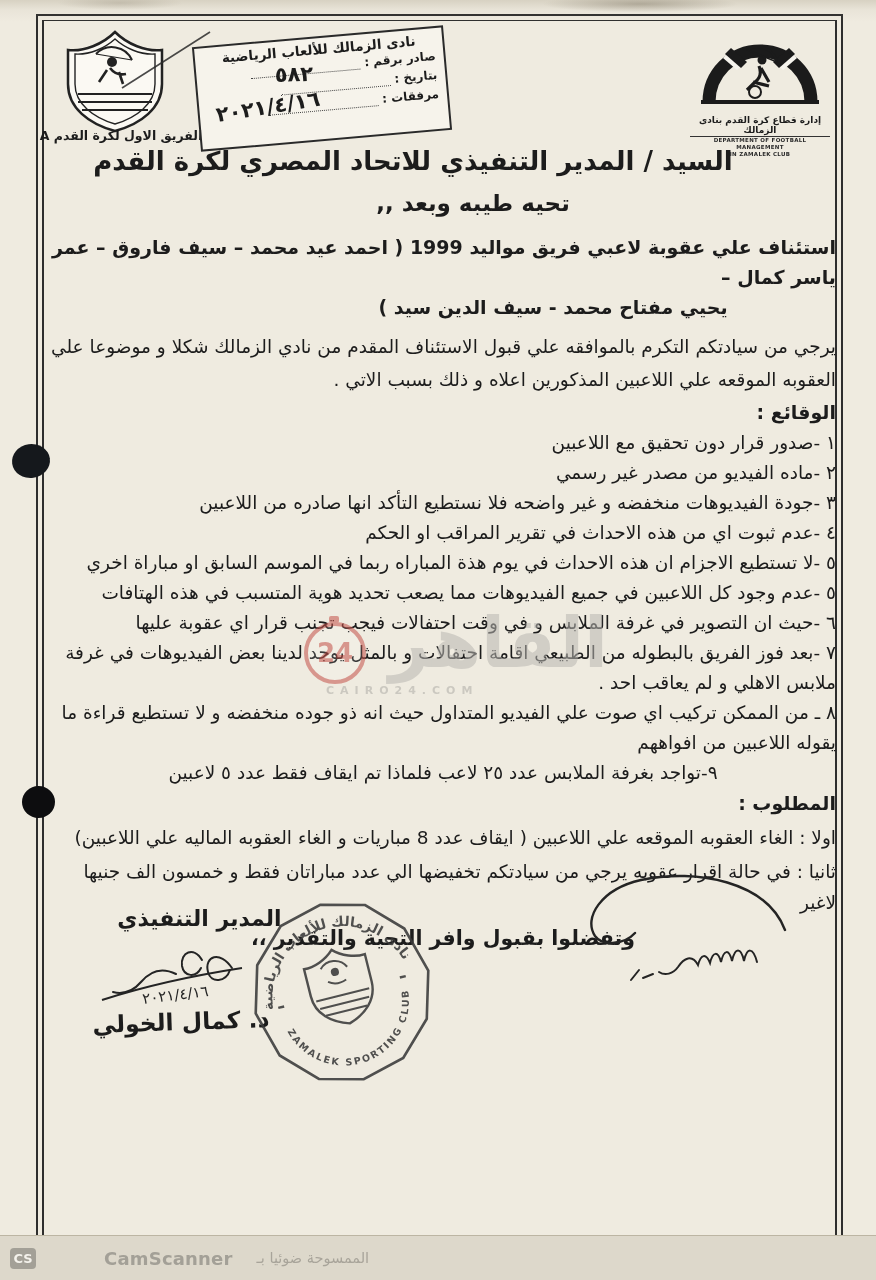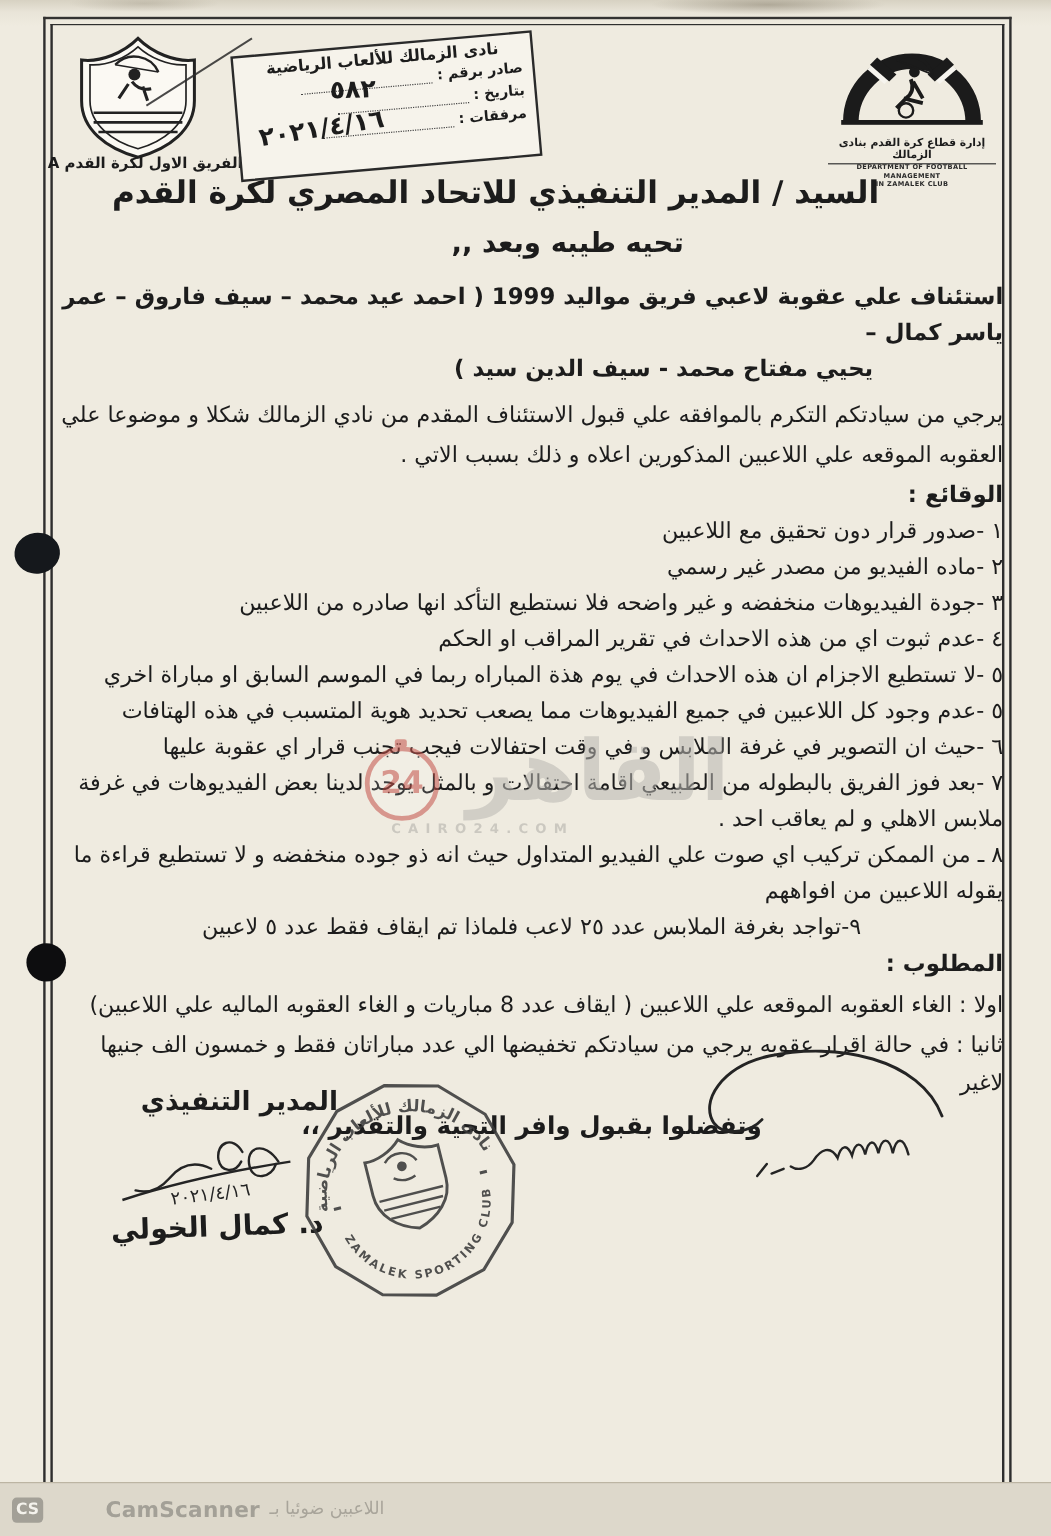--- a/index.html
+++ b/index.html
@@ -64,21 +64,21 @@
   .dot2{position:absolute;left:22px;top:786px;width:33px;height:32px;background:#0d0d0f;border-radius:50%;z-index:4;}
   
   .watermark{position:absolute;left:288px;top:608px;width:320px;height:100px;z-index:5;opacity:.55;pointer-events:none;}
   .wm-word{position:absolute;right:0;top:-6px;font-size:70px;font-weight:bold;color:#b9b7b2;direction:rtl;letter-spacing:-2px;}
   .wm-badge{position:absolute;left:16px;top:14px;width:54px;height:54px;border:4px solid #c4524a;border-radius:50%;
     color:#c4524a;font-size:26px;font-weight:bold;display:flex;align-items:center;justify-content:center;background:rgba(255,255,255,.25);}
   .wm-badge::before{content:"";position:absolute;top:-10px;left:21px;width:10px;height:7px;background:#c4524a;border-radius:2px;}
   .wm-site{position:absolute;left:38px;top:76px;font-size:11px;letter-spacing:6px;color:#aeaca6;font-weight:bold;}
   
   .footer{position:absolute;left:0;right:0;bottom:0;height:44px;background:#ddd8cb;border-top:1px solid #bcb5a3;z-index:7;
-    display:flex;align-items:center;gap:8px;padding-left:10px;}
+    display:flex;align-items:center;gap:24px;padding-left:10px;}
   .cs-badge{width:26px;height:21px;background:#a3a097;border-radius:4px;color:#f4f2ec;
     font-size:13px;font-weight:bold;display:flex;align-items:center;justify-content:center;font-family:"DejaVu Sans",sans-serif;}
   .cs-name{font-size:18px;color:#a3a097;font-weight:bold;letter-spacing:.2px;margin-left:44px;}
   .cs-arabic{font-size:14.5px;color:#a8a49a;direction:rtl;}
   svg text{font-family:"DejaVu Sans","Liberation Sans",sans-serif;}
 </style>
 </head>
 <body>
 
 <div class="frame-outer">
@@ -199,14 +199,14 @@
   <div class="wm-badge">24</div>
   <div class="wm-site">CAIRO24.COM</div>
 </div>
 
 <div class="scan-artifacts"></div>
 <div class="scan-edge-line"></div>
 
 <div class="footer">
   <div class="cs-badge">CS</div>
   <div class="cs-name">CamScanner</div>
-  <div class="cs-arabic">اللاعبين ضوئيا بـ</div>
+  <div class="cs-arabic">الممسوحة ضوئيا بـ</div>
 </div>
 
 </body></html>

